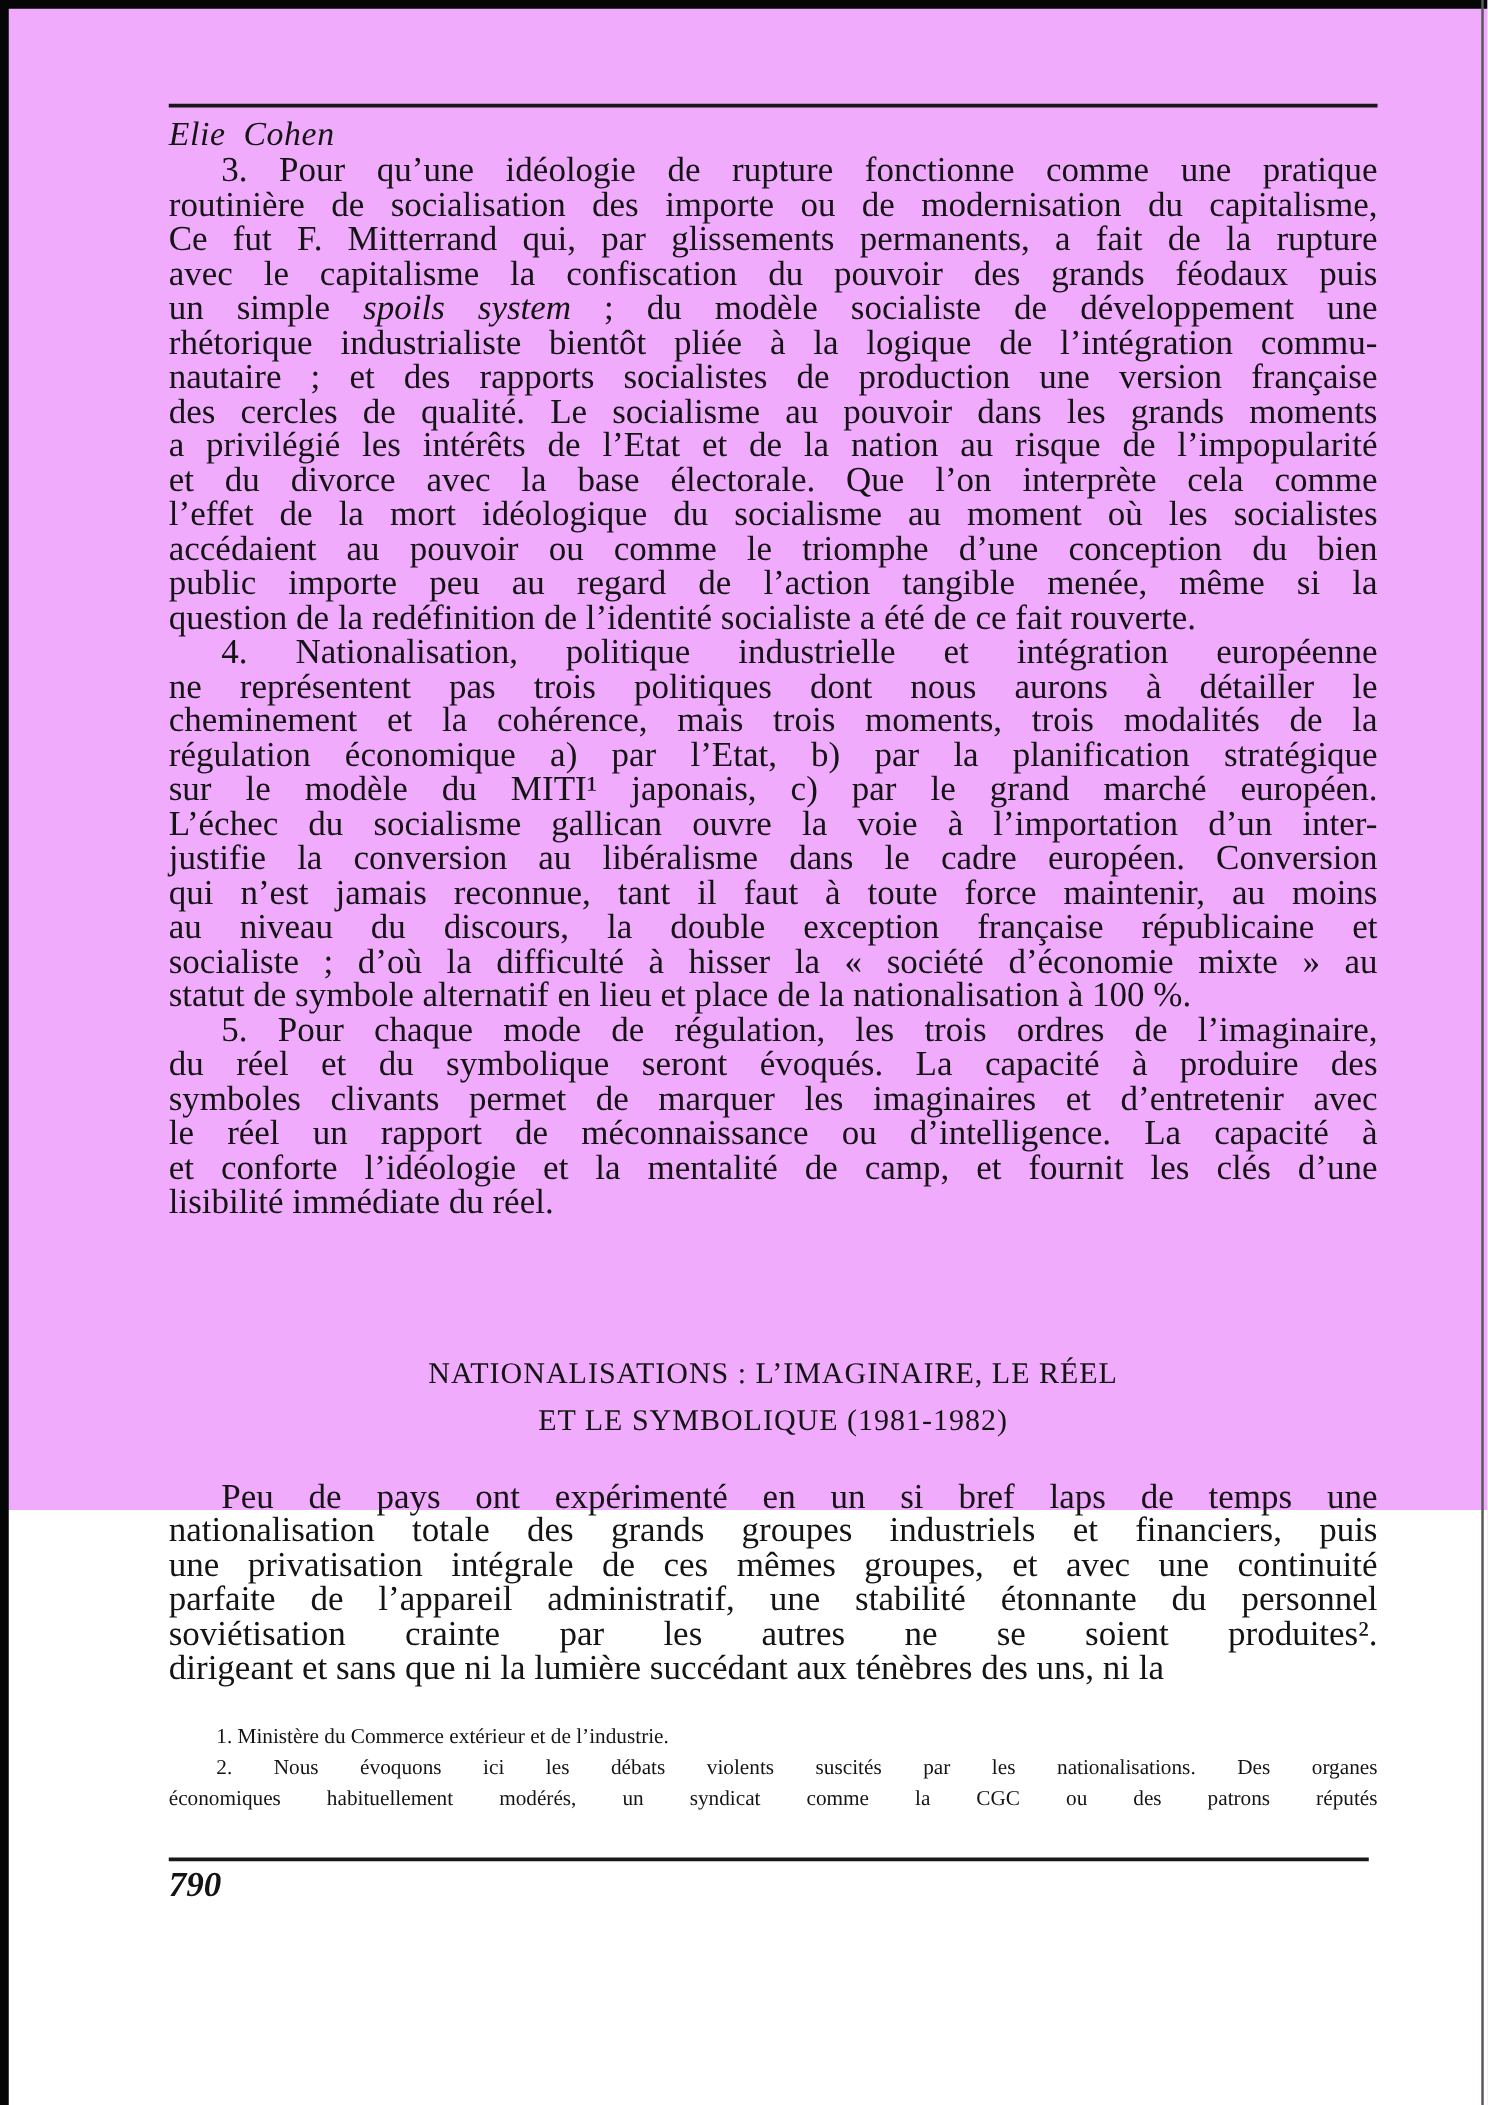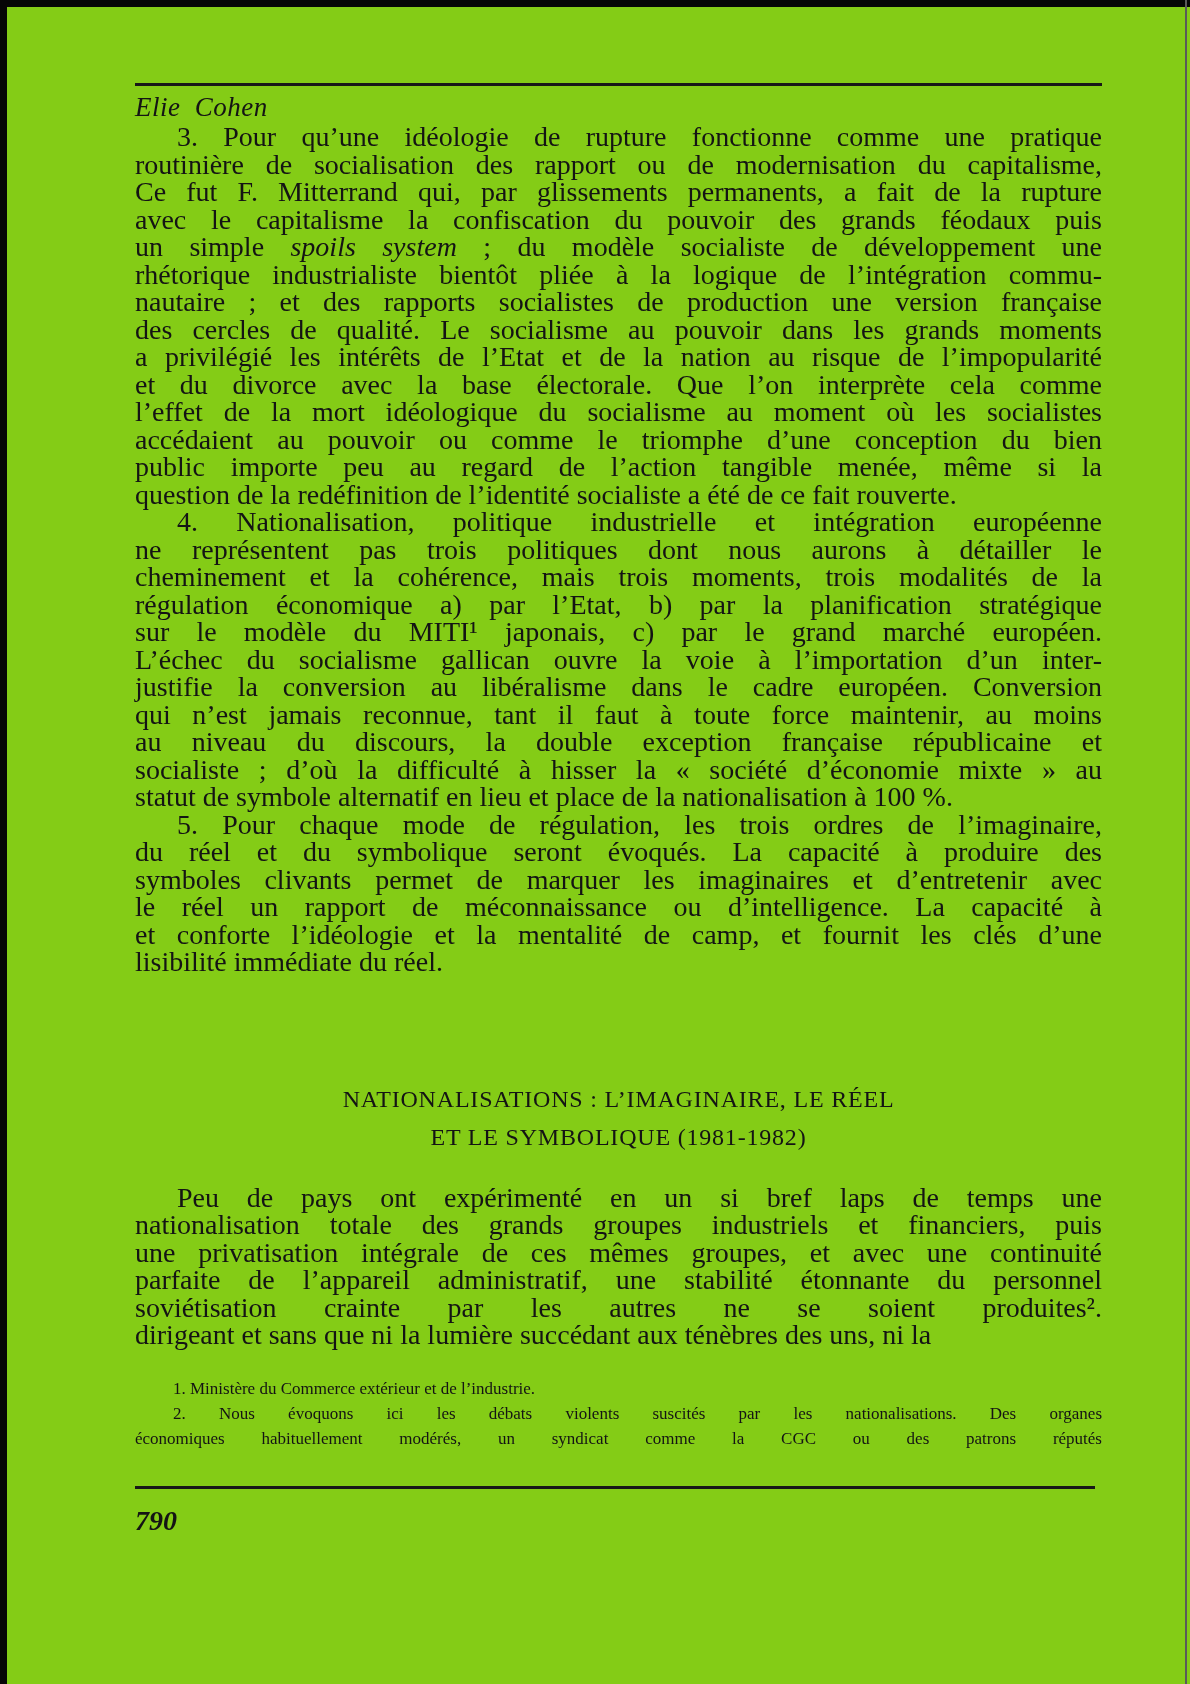--- a/index.html
+++ b/index.html
@@ -8,22 +8,22 @@
     background: #ffffff;
     width: 1190px;
     height: 1684px;
     overflow: hidden;
     font-family: "Liberation Serif", "DejaVu Serif", serif;
     color: #141414;
   }
   .page {
     position: relative;
     width: 1190px;
-    height: 1684px;
-    background: #84cc16;
+    height: 1208px;
+    background: #f0abfc;
   }
   
   .border-top {
     position: absolute; top: 0; left: 0;
     width: 1190px; height: 7px; background: #060606;
   }
   .border-left {
     position: absolute; top: 0; left: 0;
     width: 7px; height: 1684px; background: #060606;
   }
@@ -82,42 +82,42 @@
   .fn .line:first-child { text-indent: 38px; }
   .fn .line:last-child { text-align-last: left; white-space: normal; }
   .fn.cont .line:last-child { text-align-last: justify; white-space: nowrap; }
   .footer-rule {
     margin-top: 35px;
     width: 960px;
     height: 0;
     border-top: 3px solid #181818;
   }
   .page-number {
-    margin-top: 16px;
+    margin-top: 4px;
     font-style: italic;
     font-weight: bold;
     font-size: 28px;
     line-height: 32px;
   }
 </style>
 </head>
 <body>
 
 <div class="page">
   <div class="border-top"></div>
   <div class="border-left"></div>
   <div class="border-right"></div>
 
   <div class="content">
     <div class="header-rule"></div>
     <div class="author">Elie Cohen</div>
 
     <div class="para body">
         <div class="line">3. Pour qu’une idéologie de rupture fonctionne comme une pratique</div>
-        <div class="line">routinière de socialisation des rapport ou de modernisation du capitalisme,</div>
+        <div class="line">routinière de socialisation des importe ou de modernisation du capitalisme,</div>
         <div class="line">Ce fut F. Mitterrand qui, par glissements permanents, a fait de la rupture</div>
         <div class="line">avec le capitalisme la confiscation du pouvoir des grands féodaux puis</div>
         <div class="line">un simple <i>spoils system</i> ; du modèle socialiste de développement une</div>
         <div class="line">rhétorique industrialiste bientôt pliée à la logique de l’intégration commu-</div>
         <div class="line">nautaire ; et des rapports socialistes de production une version française</div>
         <div class="line">des cercles de qualité. Le socialisme au pouvoir dans les grands moments</div>
         <div class="line">a privilégié les intérêts de l’Etat et de la nation au risque de l’impopularité</div>
         <div class="line">et du divorce avec la base électorale. Que l’on interprète cela comme</div>
         <div class="line">l’effet de la mort idéologique du socialisme au moment où les socialistes</div>
         <div class="line">accédaient au pouvoir ou comme le triomphe d’une conception du bien</div>

